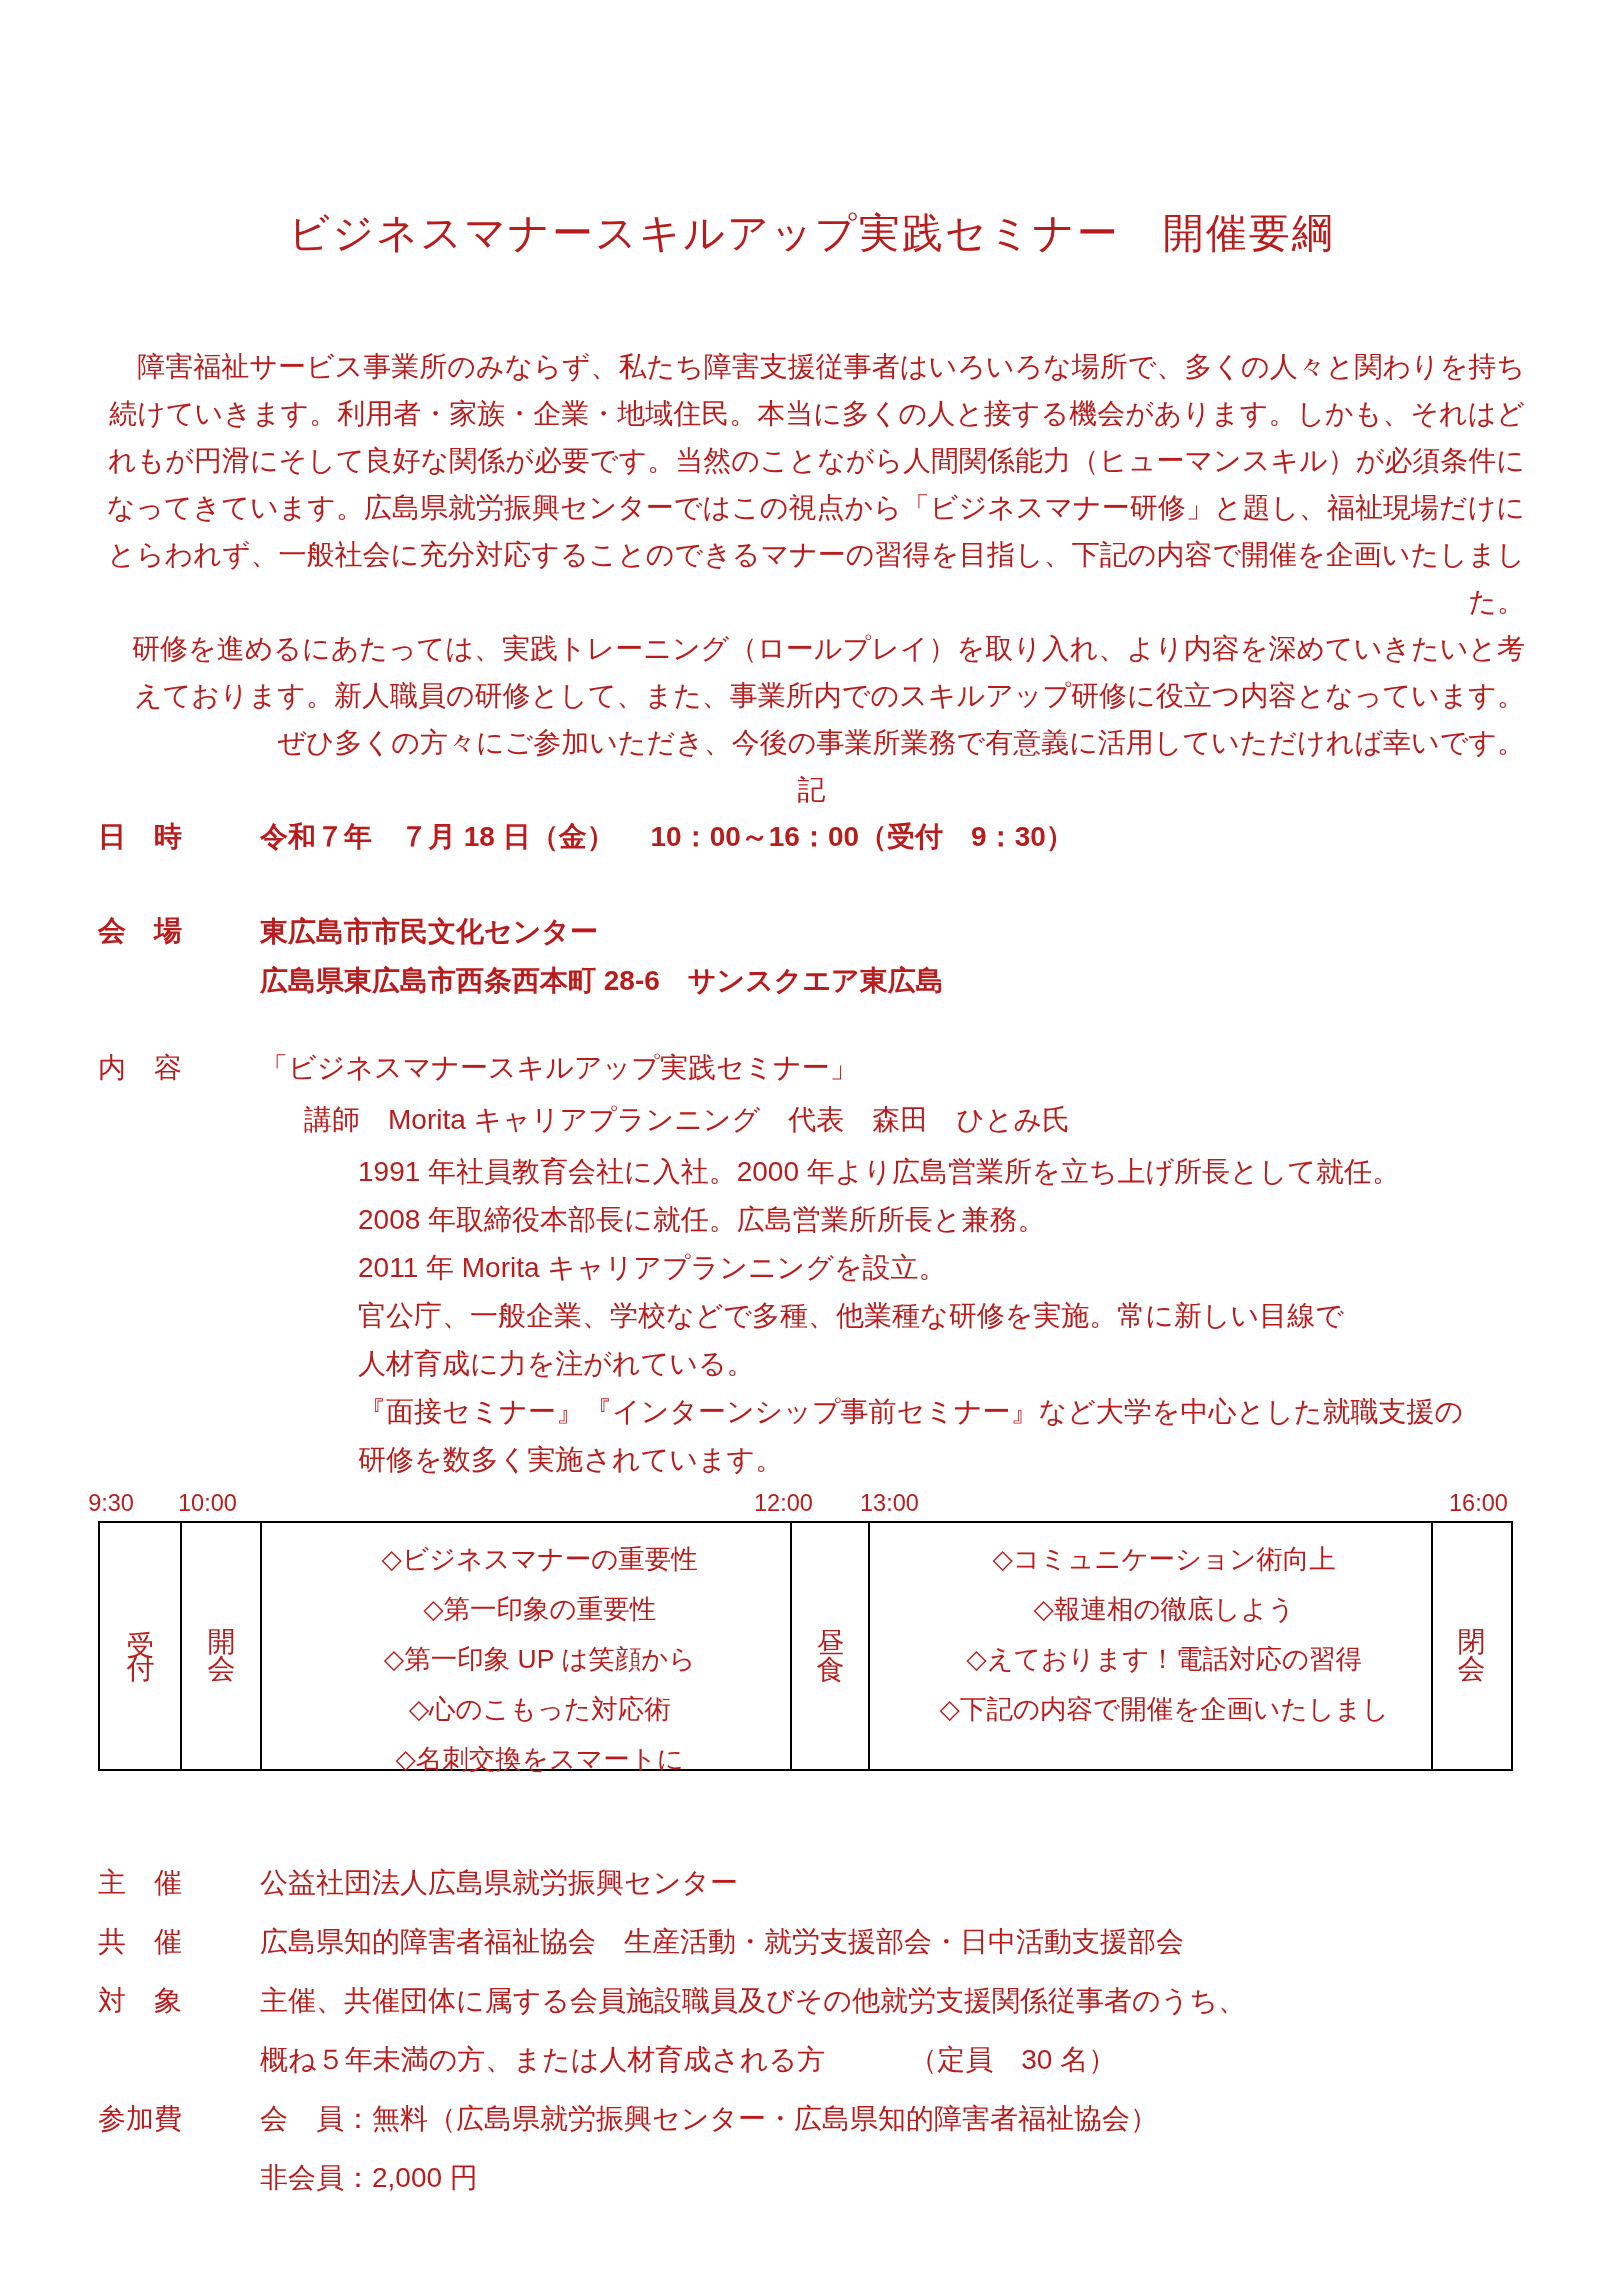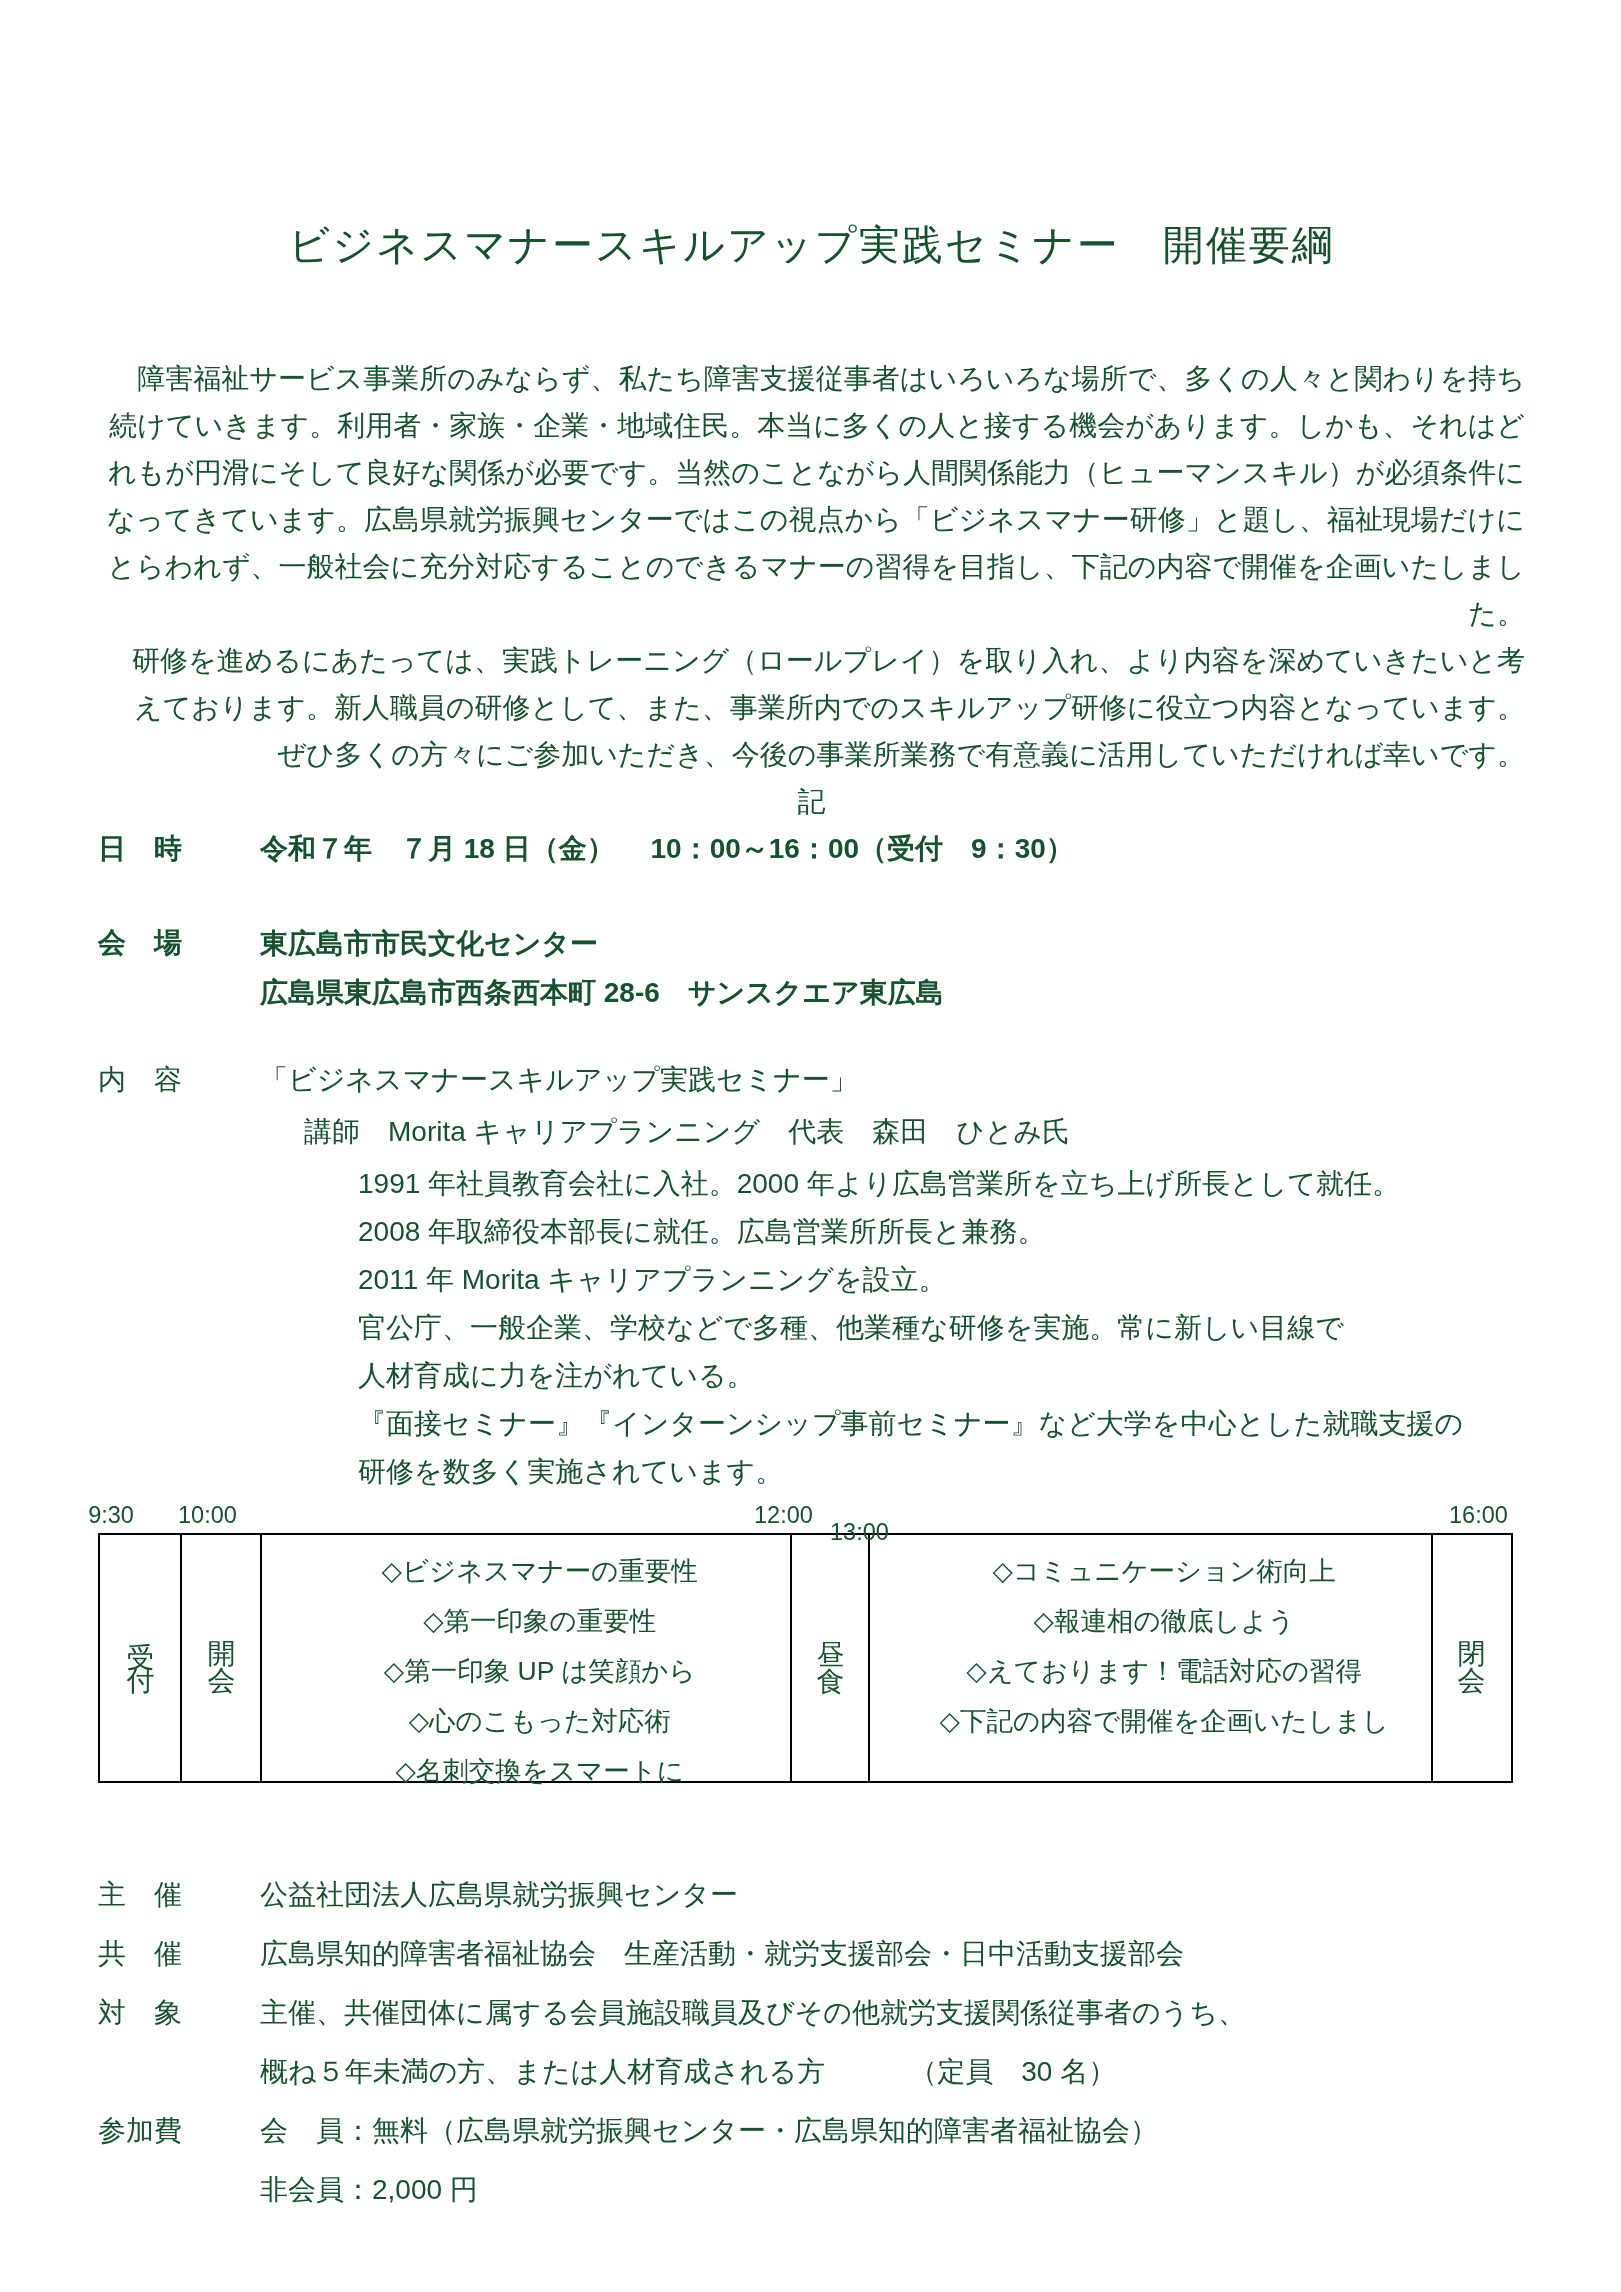--- a/index.html
+++ b/index.html
@@ -2,23 +2,23 @@
 <html lang="ja"><head>
 <meta charset="utf-8">
 <style>
   html, body { margin: 0; padding: 0; background: #ffffff; }
   .page {
     position: relative;
     width: 1621px;
     height: 2293px;
     margin: 0 auto;
     box-sizing: border-box;
-    padding: 12px 96px 0 98px;
+    padding: 0 96px 0 98px;
     background: #ffffff;
-    color: #14532d;
+    color: #b91c1c;
     font-family: "Liberation Sans", "DejaVu Sans", sans-serif;
     overflow: hidden;
   }
   .title {
     padding-top: 206px;
     font-size: 41px;
     letter-spacing: 2px;
     text-align: center;
     white-space: nowrap;
   }
@@ -48,21 +48,21 @@
   .schedule { margin-top: 5.9px; }
   .ruler {
     position: relative;
     height: 31px;
     font-size: 23.5px;
   }
   .ruler span { position: absolute; top: 0; white-space: nowrap; }
   .t0 { left: -9.8px; }
   .t1 { left: 80px; }
   .t2 { left: 656px; }
-  .t3 { left: 732px; margin-top: 17px; }
+  .t3 { left: 762px; }
   .t4 { left: 1351px; }
 
   .stable {
     display: flex;
     width: 1415px;
     height: 250px;
     box-sizing: border-box;
     border: 2.9px solid #000;
   }
   .cell { box-sizing: border-box; border-left: 2px solid #000; }

